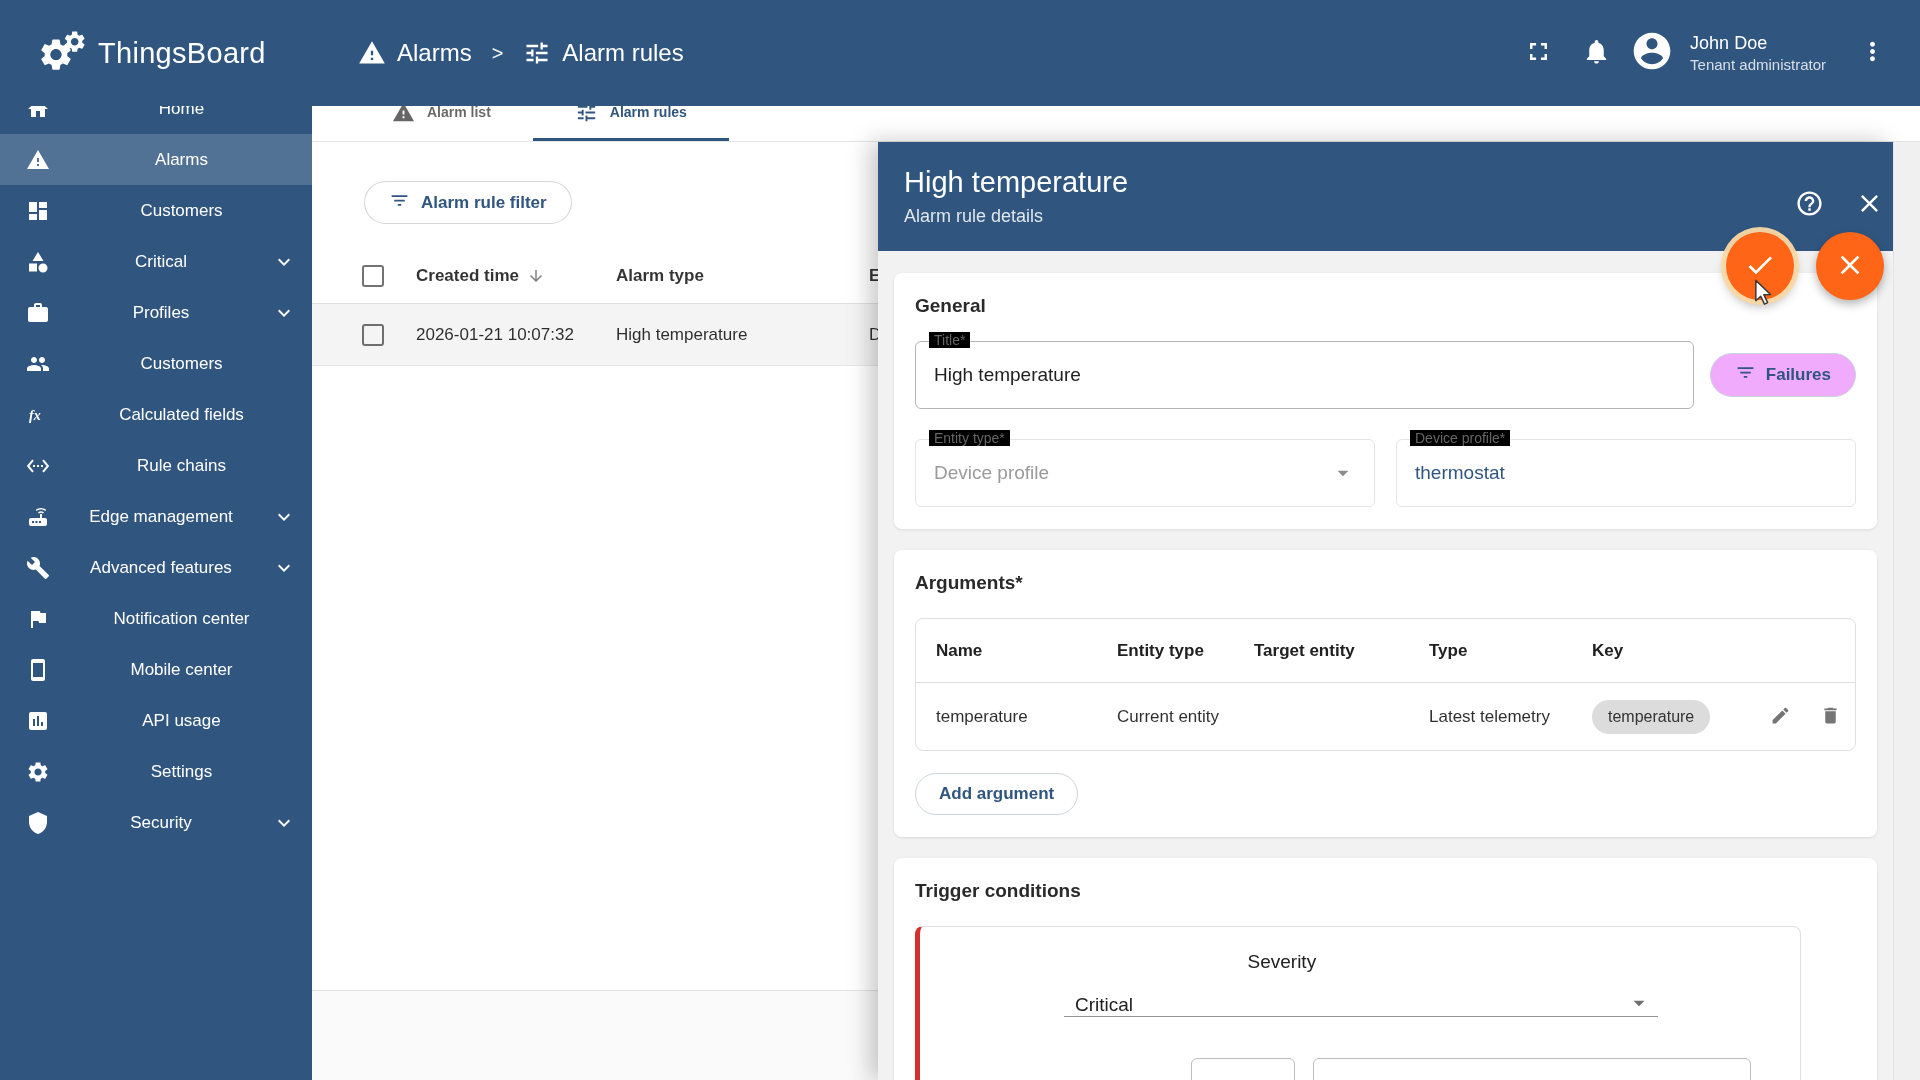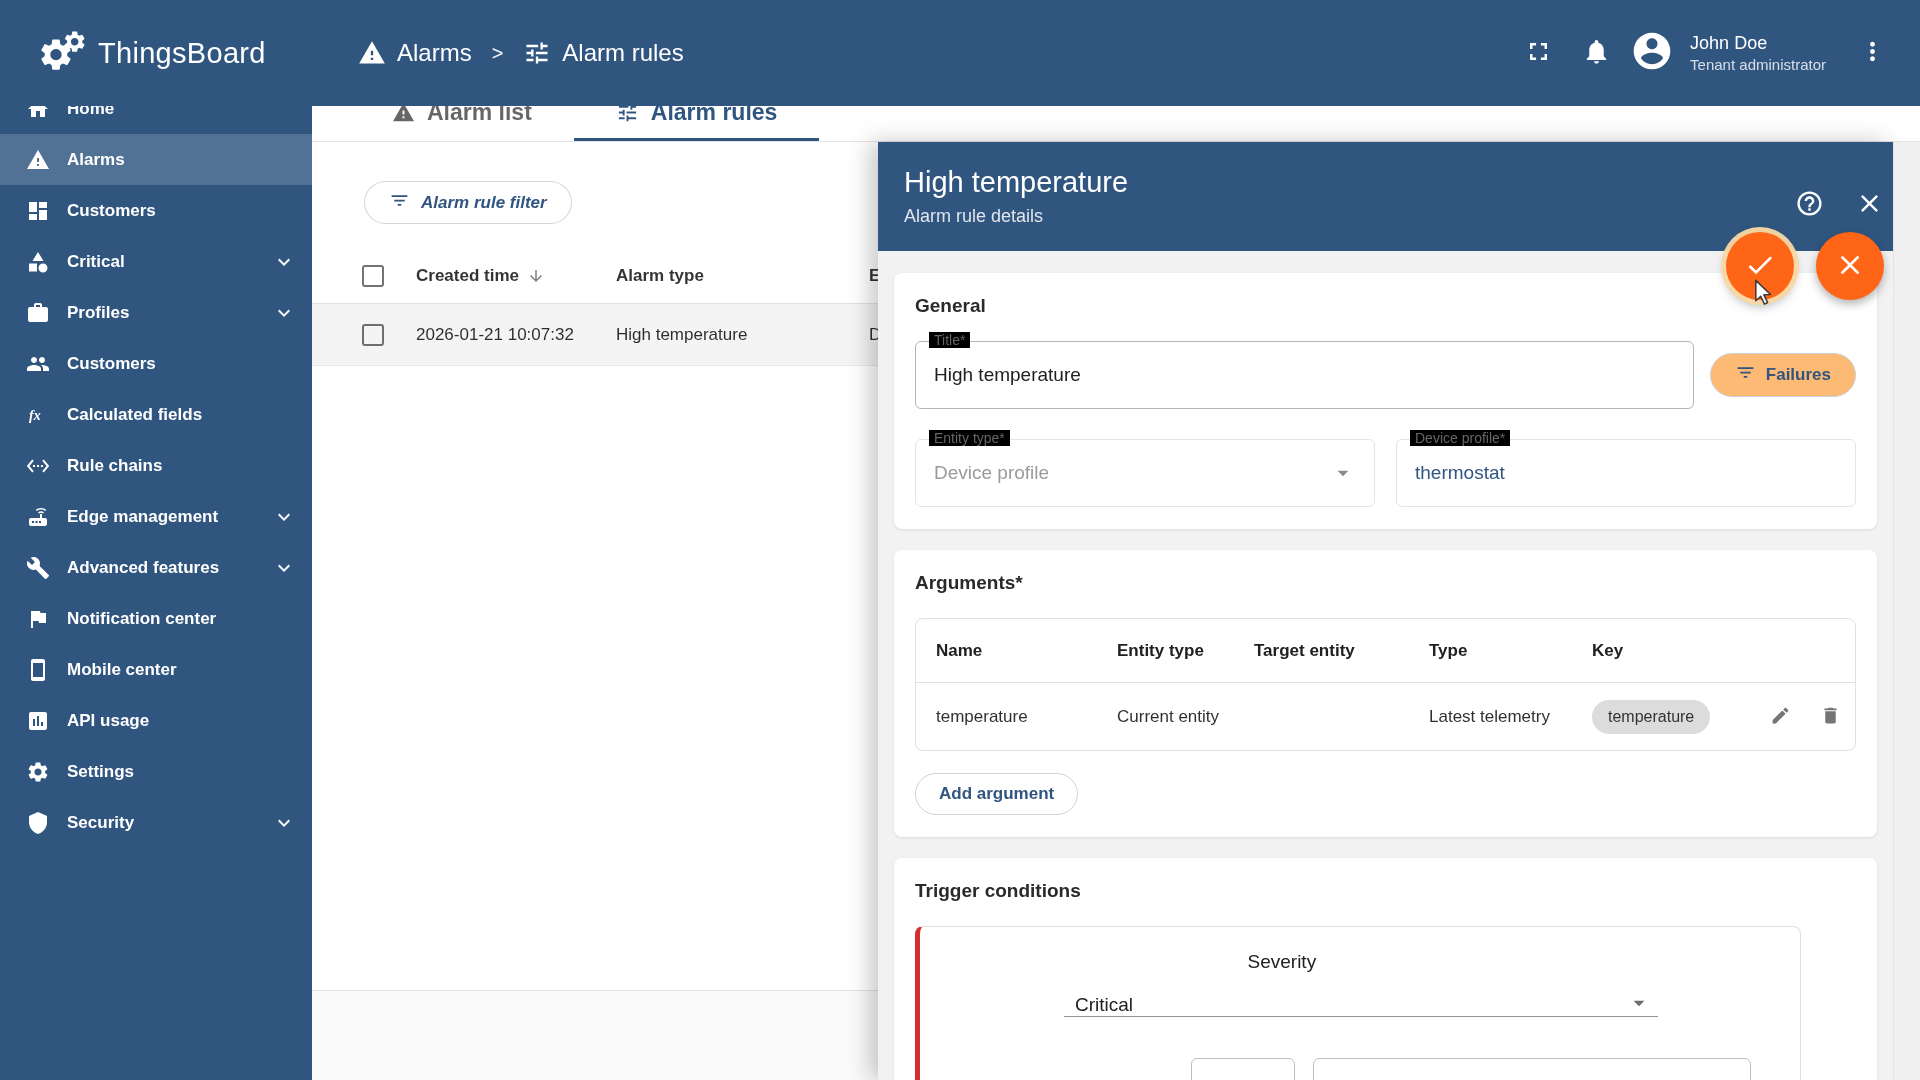--- a/index.html
+++ b/index.html
@@ -28,36 +28,36 @@
   .user-block{display:flex;flex-direction:column;line-height:1.3;margin:0 14px 0 8px;cursor:pointer;}
   .user-name{font-size:18px;}
   .user-role{font-size:15px;opacity:.8;}
 
   
   .sidebar{position:absolute;top:83px;left:0;width:312px;height:997px;background:var(--primary);z-index:20;overflow:hidden;}
   .nav-item{height:51px;display:flex;align-items:center;gap:17px;padding:0 16px 0 26px;color:#fff;cursor:pointer;}
   .nav-item.active{background:rgba(255,255,255,.17);}
   .nav-icon{display:flex;flex:none;justify-content:center;}
   .nav-icon svg{width:24px;height:24px;}
-  .nav-label{font-size:17px;font-weight:700;flex:1;white-space:nowrap;}
+  .nav-label{font-size:17px;font-weight:400;flex:1;white-space:nowrap;text-align:center;}
   .nav-chevron{display:none;}
   .nav-item.expandable .nav-chevron{display:flex;}
   .nav-chevron svg{width:24px;height:24px;opacity:.95;}
 
   
   .main{position:absolute;top:83px;left:312px;right:0;bottom:0;background:#fff;}
   .tabbar{height:59px;border-bottom:1px solid #e4e4e4;display:flex;padding-left:38px;background:#fff;}
-  .tab{display:flex;align-items:center;gap:12px;padding:0 42px;font-size:23px;font-weight:600;color:rgba(0,0,0,.6);position:relative;cursor:pointer;}
+  .tab{display:flex;align-items:center;gap:12px;padding:0 42px;font-size:14px;font-weight:600;color:rgba(0,0,0,.6);position:relative;cursor:pointer;}
   .tab .tab-icon{display:flex;}
   .tab .tab-icon svg{width:23px;height:23px;}
   .tab.active{color:var(--primary);}
   .tab.active::after{content:"";position:absolute;left:0;right:0;bottom:0;height:3px;background:var(--primary);}
 
   .content{position:relative;height:calc(100% - 59px);background:#fff;}
-  .filter-btn{position:absolute;left:52px;top:39px;height:43px;padding:0 24px;display:flex;align-items:center;gap:11px;border:1px solid rgba(0,0,0,.16);border-radius:22px;color:var(--primary);font-size:17px;font-weight:600;background:#fff;cursor:pointer;font-family:inherit;font-style:italic;}
+  .filter-btn{position:absolute;left:52px;top:39px;height:43px;padding:0 24px;display:flex;align-items:center;gap:11px;border:1px solid rgba(0,0,0,.16);border-radius:22px;color:var(--primary);font-size:17px;font-weight:600;background:#fff;cursor:pointer;font-family:inherit;}
   .filter-btn svg{width:21px;height:21px;}
 
   .alarm-table{position:absolute;left:0;right:0;top:106px;}
   .t-row{display:flex;align-items:center;padding-left:50px;}
   .t-head{height:56px;font-weight:700;font-size:17px;color:rgba(0,0,0,.8);border-bottom:1px solid #e0e0e0;}
   .t-body-row{height:62px;background:#f4f4f4;border-bottom:1px solid #e8e8e8;font-size:17px;color:rgba(0,0,0,.82);cursor:pointer;}
   .cb{width:22px;height:22px;border:2px solid rgba(0,0,0,.55);border-radius:3px;background:transparent;flex:none;cursor:pointer;}
   .cell-cb{width:22px;margin-right:32px;display:flex;}
   .cell-created{width:200px;display:flex;align-items:center;gap:8px;}
   .cell-type{width:253px;}
@@ -84,21 +84,21 @@
 
   .drawer-body{padding:22px 16px 0 16px;display:flex;flex-direction:column;gap:21px;height:calc(100% - 109px);overflow:hidden;}
   .card{background:#fff;border-radius:8px;box-shadow:0 1px 3px rgba(0,0,0,.1);padding:22px 21px;}
   .card-title{font-size:19px;font-weight:700;color:#2a2a2a;}
 
   .gen-row1{display:flex;align-items:center;gap:16px;margin-top:24px;}
   .tb-field{position:relative;border:1px solid #b5b5b5;border-radius:6px;height:68px;display:flex;align-items:center;padding:0 18px;background:#fff;}
   .tb-field .f-label{position:absolute;top:-10px;left:13px;background:#000000;padding:0 5px;font-size:14px;color:#666;white-space:nowrap;}
   .f-value{font-size:19px;color:#212121;}
   .field-title{flex:1;}
-  .btn-failures{height:44px;padding:0 24px;border-radius:22px;border:1px solid #c9d2da;background:#fdba74;color:var(--primary);font-size:17px;font-weight:600;display:flex;align-items:center;gap:10px;cursor:pointer;font-family:inherit;flex:none;}
+  .btn-failures{height:44px;padding:0 24px;border-radius:22px;border:1px solid #c9d2da;background:#f0abfc;color:var(--primary);font-size:17px;font-weight:600;display:flex;align-items:center;gap:10px;cursor:pointer;font-family:inherit;flex:none;}
   .btn-failures svg{width:21px;height:21px;}
   .gen-row2{display:flex;gap:21px;margin-top:30px;}
   .tb-field.light{border-color:#e4e4e4;flex:1;}
   .f-value.muted{color:#9a9a9a;}
   .f-value.link{color:var(--primary);}
   .dd-caret{margin-left:auto;color:#8a8a8a;display:flex;}
   .dd-caret svg{width:26px;height:26px;}
 
   .args-table{border:1px solid #e0e0e0;border-radius:8px;overflow:hidden;margin-top:24px;}
   .args-head,.args-row{display:grid;grid-template-columns:181px 137px 175px 163px 1fr 50px 50px;align-items:center;padding-left:20px;}

